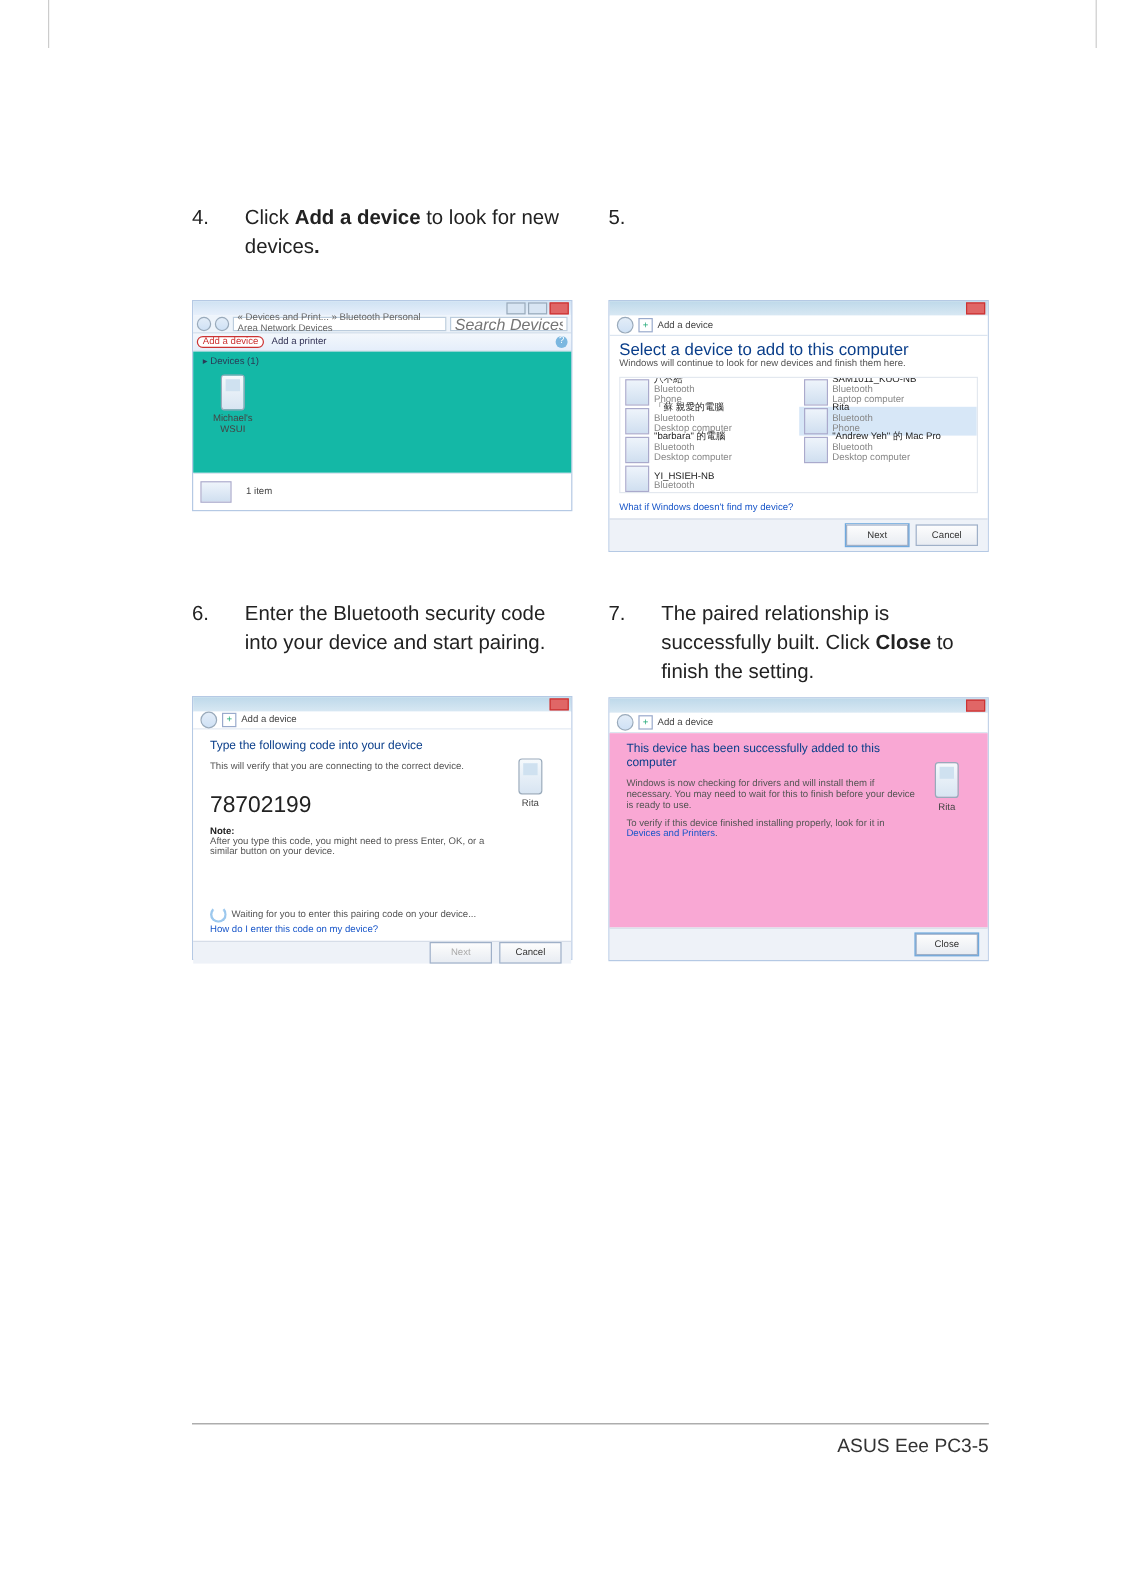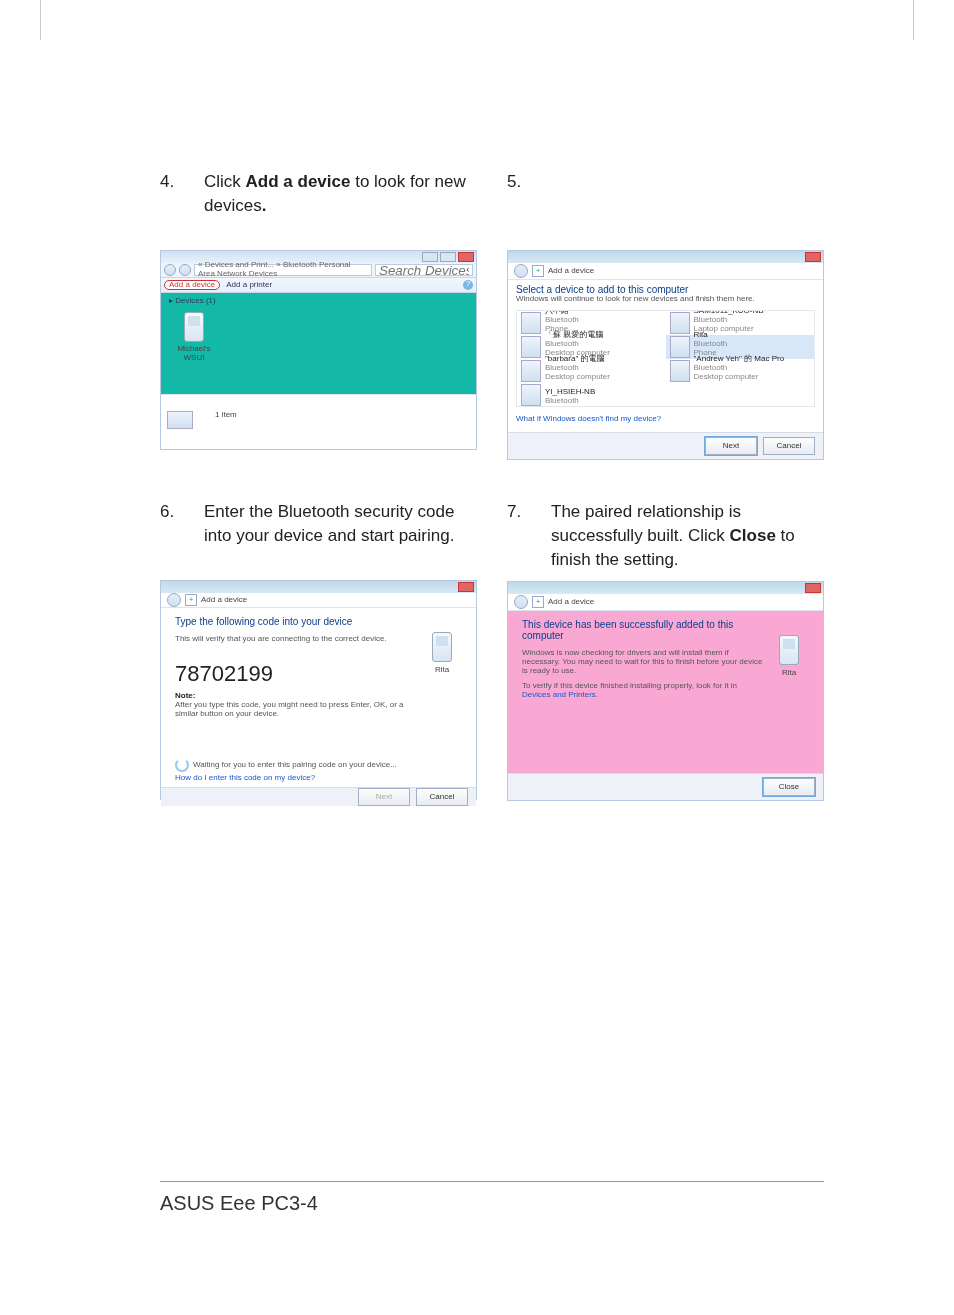--- a/index.html
+++ b/index.html
@@ -7,82 +7,82 @@
   .crop-top{position:absolute;left:40px;top:0;right:40px;height:40px;border-left:1px solid #ccc;border-right:1px solid #ccc}
   .content{position:absolute;left:160px;top:170px;right:130px}
   .row{display:flex;gap:30px;margin-bottom:40px}
   .col{flex:1;min-width:0}
   .step{display:flex;gap:20px;font-size:17px;line-height:1.4;margin-bottom:10px;min-height:70px}
   .step-num{width:24px}
   .step-text{flex:1}
   b{font-weight:700}
   .shot{border:1px solid #b5c9e4;background:#fff;font-size:8px;line-height:1.1;color:#444;box-sizing:border-box}
   
-  .s4{height:200px;display:flex;flex-direction:column}
+  .s4{height:176px;display:flex;flex-direction:column}
   .s4-titlebar{height:10px;background:linear-gradient(#cfe2f3,#e8f0fb);display:flex;justify-content:flex-end;gap:2px;padding:1px 2px}
   .winbtn{width:14px;height:8px;background:#d8e5f3;border:1px solid #9ab}
   .winbtn.red{background:#e06666;border-color:#c33}
   .s4-nav{height:14px;background:#eef4fb;display:flex;align-items:center;padding:0 3px;gap:3px;border-bottom:1px solid #cbd7e6}
   .navcircle{width:10px;height:10px;border-radius:50%;background:linear-gradient(#e3edf8,#cfe1f5);border:1px solid #9ab}
   .navcrumb{flex:1;background:#fff;border:1px solid #bcd;height:10px;display:flex;align-items:center;padding:0 3px;color:#666}
   .navsearch{width:90px;background:#fff;border:1px solid #bcd;height:10px;color:#999;padding:0 3px;font-style:italic}
   .s4-toolbar{height:14px;background:linear-gradient(#f3f7fc,#e5eefb);display:flex;align-items:center;padding:0 3px;gap:6px;border-bottom:1px solid #cbd7e6}
   .pill{border:1px solid #c33;color:#c33;border-radius:7px;padding:0 4px;background:#fff}
   .addprinter{color:#335}
   .helpicon{margin-left:auto;width:10px;height:10px;border-radius:50%;background:#7bb7e0;color:#fff;text-align:center}
   .s4-body{flex:1;background:#14b8a6;padding:4px 8px}
   .s4-groupname{color:#2a3b57}
   .s4-dev{margin-top:6px;width:50px;text-align:center}
   .phoneico{width:18px;height:28px;margin:0 auto 3px;background:linear-gradient(#f5f9fc,#d8e5f2);border:1px solid #9ab;border-radius:3px;position:relative}
   .phoneico:before{content:"";position:absolute;left:3px;right:3px;top:3px;height:10px;background:#cfe1f0}
-  .s4-status{height:22px;border-top:1px solid #dce5f0;display:flex;padding:16px 6px;gap:22px}
+  .s4-status{height:22px;border-top:1px solid #dce5f0;display:flex;align-items:center;padding:4px 6px;gap:12px}
   .pcico{width:24px;height:16px;background:linear-gradient(#eef4fb,#d0dff0);border:1px solid #aac}
   
   .s5{height:210px;display:flex;flex-direction:column}
   .s5-titlebar{height:10px;background:linear-gradient(#bed9ea,#d8e8f3);display:flex;justify-content:flex-end;padding:1px 2px}
   .s5-headerbar{height:16px;background:#fff;display:flex;align-items:center;padding:0 6px;border-bottom:1px solid #dce5f0;gap:4px}
   .backcircle{width:12px;height:12px;border-radius:50%;background:linear-gradient(#e3edf8,#cfe1f5);border:1px solid #9ab}
   .addicn{width:10px;height:10px;background:#fff;border:1px solid #9ac;color:#2a7;display:inline-flex;align-items:center;justify-content:center}
   .s5-body{flex:1;background:#fff;padding:4px 8px}
-  .s5-h{color:#0a3e8a;font-size:10px;margin-bottom:0}
+  .s5-h{color:#0a3e8a;font-size:14px;margin-bottom:0}
   .s5-sub{color:#555;margin-bottom:6px}
   .s5-grid{border:1px solid #e3e8ef;height:95px;display:grid;grid-template-columns:1fr 1fr;grid-auto-rows:24px;gap:0;overflow:hidden}
   .devrow{display:flex;align-items:flex-end;gap:4px;padding:1px 4px}
   .devrow.sel{background:#d7e7f7}
   .devico{width:18px;height:20px;background:linear-gradient(#eef4fb,#d0dff0);border:1px solid #aac;flex-shrink:0}
   .devtxt{display:flex;flex-direction:column}
   .devname{color:#222}
   .devmeta{color:#888}
   .s5-link{color:#1a57c9;margin-top:8px}
   .btnrow{height:26px;background:#eef2f8;display:flex;align-items:center;justify-content:flex-end;gap:6px;padding:0 8px;border-top:1px solid #d6dde8}
   .wbtn{min-width:50px;height:16px;background:linear-gradient(#fdfdfd,#e8ecf2);border:1px solid #9fb0c8;text-align:center;line-height:15px;color:#333}
   .wbtn.disabled{color:#aaa}
   .wbtn.focus{box-shadow:0 0 0 1px #6fa9de}
   
   .s6{height:220px;display:flex;flex-direction:column}
   .s6-body{flex:1;background:#fff;padding:4px 14px;display:flex;gap:10px}
   .s6-left{flex:1}
   .s6-right{width:40px;text-align:center}
   .s6-h{color:#0a3e8a;font-size:10px;margin:4px 0 8px}
   .s6-sub{color:#555;margin-bottom:10px}
-  .code{font-size:22px;color:#222;margin:18px 0 6px}
+  .code{font-size:19px;color:#222;margin:18px 0 6px}
   .notebold{font-weight:700;color:#222}
   .note{color:#555}
   .s6-waitrow{margin-top:40px;display:flex;align-items:center;gap:4px;color:#555}
   .spinner{width:10px;height:10px;border:2px solid #9cc8ee;border-top-color:transparent;border-radius:50%}
   .s6-link{color:#1a57c9;margin-top:2px}
   
   .s7{height:220px;display:flex;flex-direction:column}
   .s7-body{flex:1;background:#f9a8d4;padding:4px 14px;display:flex;gap:2px}
   .s7-left{flex:1}
   .s7-right{width:40px;text-align:center}
   .s7-h{color:#0a3e8a;font-size:10px;margin:4px 0 8px}
   .inlinelink{color:#1a57c9}
   
-  .footer{position:absolute;left:160px;right:130px;bottom:100px;border-top:1px solid #999;padding-top:10px;display:flex;justify-content:flex-start;font-size:20px;color:#333}
+  .footer{position:absolute;left:160px;right:130px;bottom:100px;border-top:1px solid #999;padding-top:10px;display:flex;justify-content:flex-end;font-size:16px;color:#333}
 </style>
 </head>
 <body>
 
 <div class="page">
   <div class="crop-top"></div>
   <div class="content">
 
     <div class="row">
       <div class="col">
@@ -284,15 +284,15 @@
             <div class="wbtn focus">Close</div>
           </div>
         </div>
       </div>
     </div>
 
   </div>
 
   <div class="footer">
     <span>ASUS Eee PC</span>
-    <span>3-4</span>
+    <span>3-5</span>
   </div>
 </div>
 
 </body></html>

